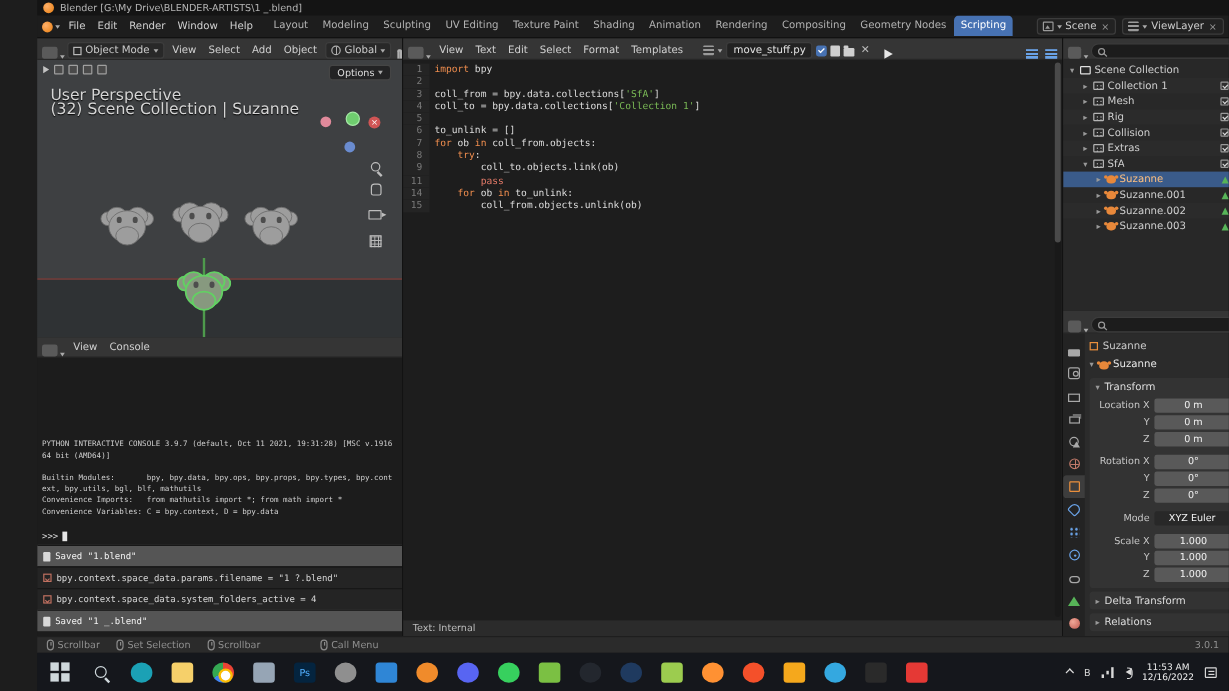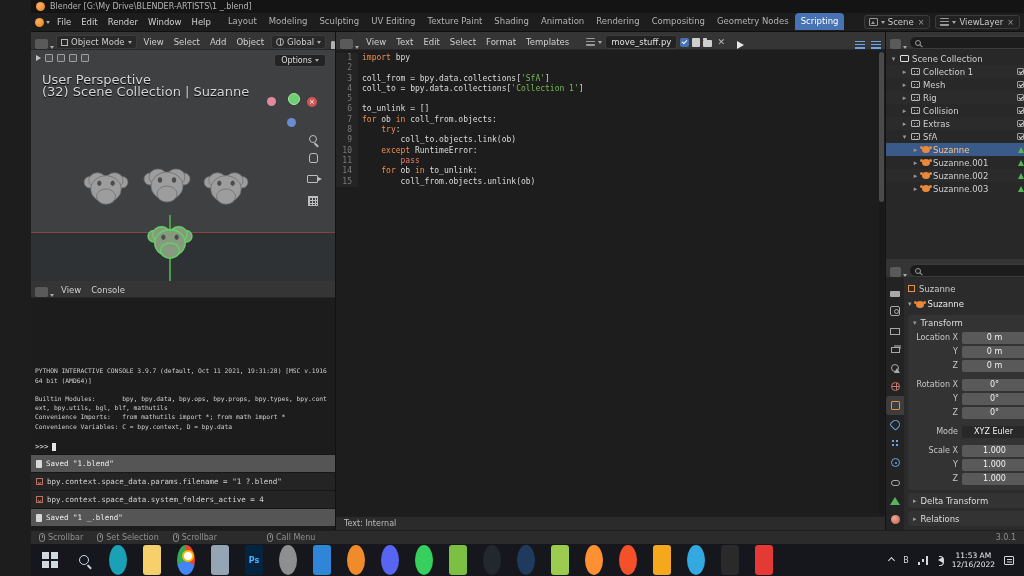--- a/index.html
+++ b/index.html
@@ -173,21 +173,21 @@
 .callmenu{margin-left:40px;}
 .sb-ver{margin-left:auto;}
 
 
 .taskbar{height:32px;flex:none;background:#15171c;display:flex;align-items:center;padding:0 2px;}
 .tk-btn,.tk-app{width:34px;height:32px;display:flex;align-items:center;justify-content:center;flex:none;}
 .win{display:grid;grid-template-columns:7px 7px;grid-template-rows:7px 7px;gap:1.5px;}
 .win span{background:#cfd8dc;}
 .tk-mag{width:10px;height:10px;border:1.5px solid #cfd8dc;border-radius:50%;position:relative;}
 .tk-mag::after{content:"";position:absolute;right:-4px;bottom:-3px;width:5px;height:1.5px;background:#cfd8dc;transform:rotate(45deg);}
-.tk-ic{width:18px;height:30px;display:flex;align-items:center;justify-content:center;font-size:8px;font-weight:bold;color:#fff;border-radius:3px;}
+.tk-ic{width:18px;height:17px;display:flex;align-items:center;justify-content:center;font-size:8px;font-weight:normal;color:#fff;border-radius:3px;}
 .tk-ic.rnd{border-radius:50%;}
 .tk-ic.ic-chrome{border-radius:50%;background:conic-gradient(#ea4335 0 120deg,#4285f4 120deg 240deg,#34a853 240deg 360deg);position:relative;}
 .tk-ic.ic-chrome::after{content:"";position:absolute;left:5px;top:5px;width:8px;height:8px;border-radius:50%;background:#fff;border:2px solid #fbbc05;}
 .tray{margin-left:auto;display:flex;align-items:center;gap:9px;padding:0 8px;}
 .i-chev{width:5px;height:5px;border-left:1.4px solid #d8d8d8;border-top:1.4px solid #d8d8d8;transform:rotate(45deg);}
 .i-bt{color:#d8d8d8;font-size:8px;}
 .i-signal{position:relative;width:11px;height:9px;}
 .i-signal::before{content:"";position:absolute;left:0;bottom:0;width:2px;height:3px;background:#d8d8d8;box-shadow:4px -3px 0 0 #d8d8d8;}
 .i-signal::after{content:"";position:absolute;left:8px;bottom:0;width:2px;height:9px;background:#d8d8d8;}
 .i-speak{width:0;height:0;border-top:3px solid transparent;border-bottom:3px solid transparent;border-right:5px solid #d8d8d8;position:relative;}
@@ -430,24 +430,20 @@
             </div>
             <div class="code-line">
               <span class="ln">8</span>
               <span class="ct"><span class="tok-p">    </span><span class="tok-k">try</span><span class="tok-p">:</span></span>
             </div>
             <div class="code-line">
               <span class="ln">9</span>
               <span class="ct"><span class="tok-p">        coll_to.objects.link(ob)</span></span>
             </div>
             <div class="code-line">
-              <span class="ln">10</span>
-              <span class="ct"><span class="tok-p">    </span><span class="tok-k">except</span><span class="tok-p"> RuntimeError:</span></span>
-            </div>
-            <div class="code-line">
               <span class="ln">11</span>
               <span class="ct"><span class="tok-p">        </span><span class="tok-r">pass</span></span>
             </div>
             <div class="code-line">
               <span class="ln">14</span>
               <span class="ct"><span class="tok-p">    </span><span class="tok-k">for</span><span class="tok-p"> ob </span><span class="tok-k">in</span><span class="tok-p"> to_unlink:</span></span>
             </div>
             <div class="code-line">
               <span class="ln">15</span>
               <span class="ct"><span class="tok-p">        coll_from.objects.unlink(ob)</span></span>

